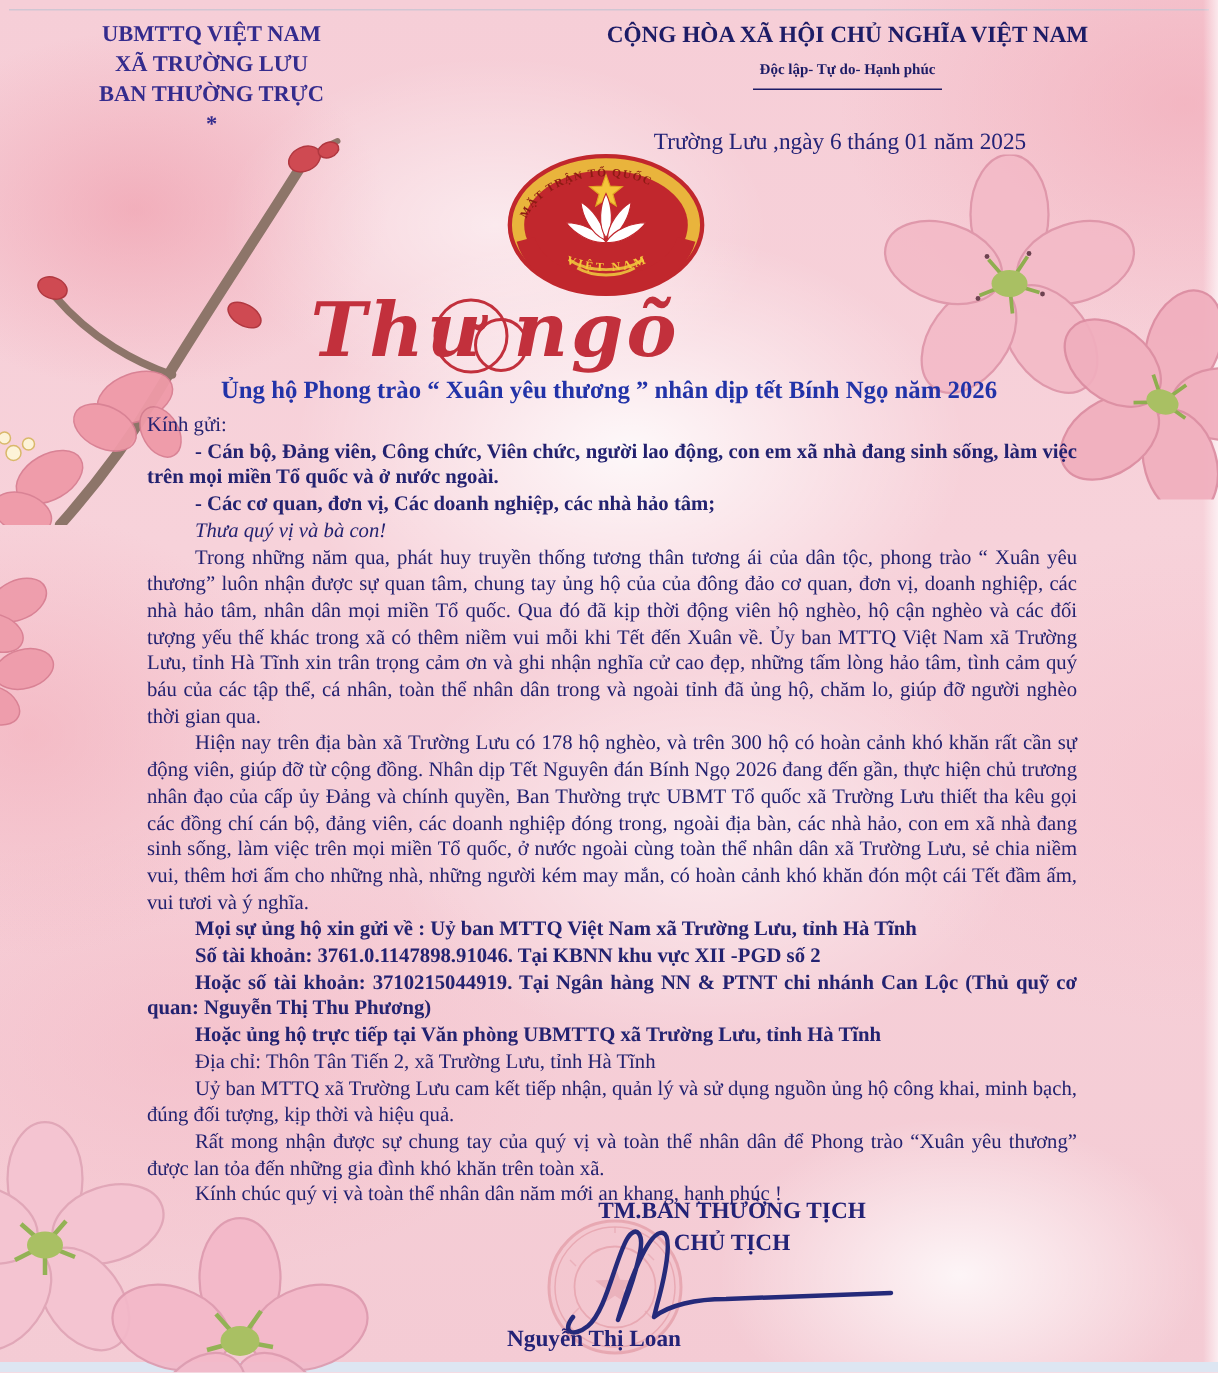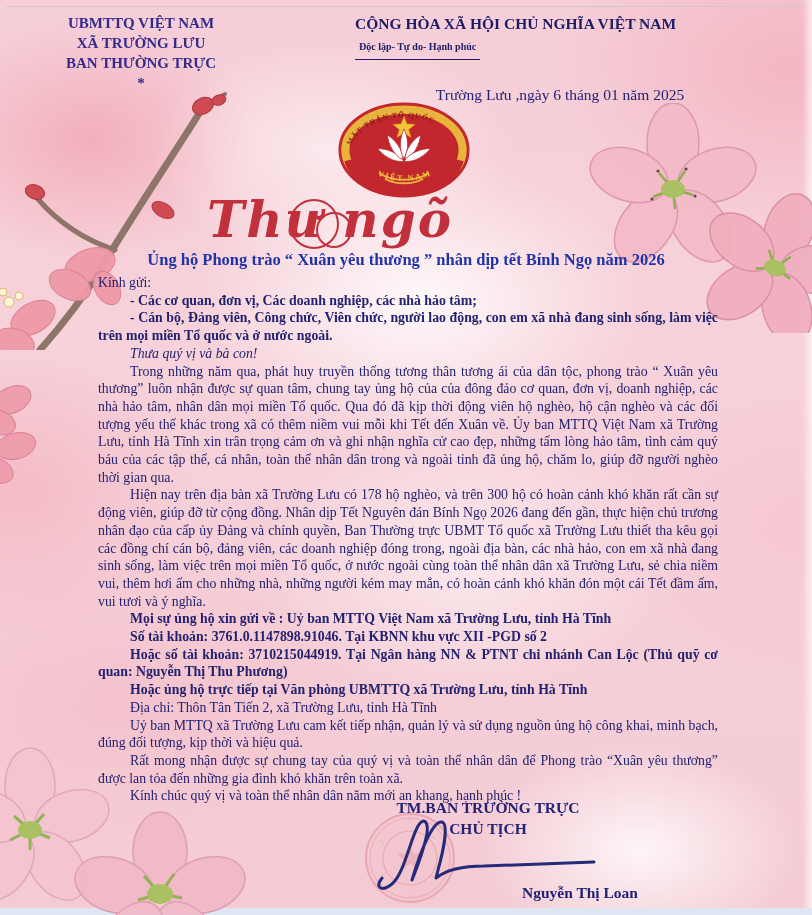--- a/index.html
+++ b/index.html
@@ -19,21 +19,21 @@
       radial-gradient(ellipse 340px 200px at 120px 700px, rgba(244,184,196,.5), rgba(244,184,196,0) 75%),
       linear-gradient(180deg,#f6ced7 0%,#f7d2da 40%,#f4cbd4 100%);
   }
   .abs{position:absolute;}
   .hairline-top{left:6px;right:6px;top:6px;height:1px;background:#c9c4d2;opacity:.85;}
   .strip-bottom{left:0;right:0;bottom:0;height:7px;background:#dde6f2;}
   .edge-right{top:0;bottom:0;right:0;width:10px;background:linear-gradient(90deg,rgba(255,255,255,0),rgba(255,255,255,.65));}
 
   .hdr-left{left:18px;top:13px;width:246px;text-align:center;color:#342b8d;font-weight:bold;
             font-size:15px;line-height:20px;z-index:6;}
-  .hdr-right{left:355px;top:13px;width:450px;color:#1d1c66;font-weight:bold;
+  .hdr-right{left:340px;top:13px;width:450px;text-align:center;color:#1d1c66;font-weight:bold;
              font-size:15.5px;line-height:21px;z-index:6;}
   .hdr-right .motto{display:inline-block;border-bottom:1.5px solid #1d1c66;padding:0 4px 2px 4px;font-size:10px;}
   .dateline{left:360px;top:86px;width:400px;text-align:center;color:#232276;
             font-size:15.5px;z-index:6;}
 
   .emblem{left:337px;top:101px;z-index:6;}
   .title-flourish{left:284px;top:198px;z-index:6;}
   .title{left:0;top:190px;width:660px;text-align:center;z-index:7;
          font-family:"DejaVu Serif",serif;font-style:italic;font-weight:bold;
          font-size:50px;color:#c2303c;letter-spacing:2px;}
@@ -42,21 +42,21 @@
 
   .body-text{left:98px;top:274px;width:620px;color:#232270;font-size:13.8px;line-height:17.7px;
              text-align:justify;z-index:6;}
   .body-text p{margin:0;}
   .ind{text-indent:32px;}
   .b{font-weight:bold;}
   .i{font-style:italic;}
 
   .sign-head{left:338px;top:797px;width:300px;text-align:center;font-weight:bold;color:#232276;
              font-size:15.5px;line-height:21px;z-index:8;}
-  .sign-name{left:338px;top:884px;width:300px;text-align:right;font-weight:bold;color:#232276;
+  .sign-name{left:338px;top:884px;width:300px;text-align:left;font-weight:bold;color:#232276;
              font-size:15.5px;z-index:8;}
   .seal{left:362px;top:810px;z-index:5;opacity:.55;}
   .signature{left:346px;top:812px;z-index:7;}
   .flower{z-index:2;pointer-events:none;}
   .flower-front{z-index:3;pointer-events:none;}
 </style>
 </head>
 <body>
 
 <div class="page">
@@ -210,37 +210,37 @@
 
   <svg class="abs title-flourish" width="80" height="56" viewBox="0 0 80 56">
     <circle cx="30" cy="26" r="24" fill="none" stroke="#c2303c" stroke-width="2"></circle>
     <circle cx="50" cy="32" r="17" fill="none" stroke="#c2303c" stroke-width="2"></circle>
   </svg>
   <div class="abs title">Thư ngõ</div>
   <div class="abs subtitle">Ủng hộ Phong trào “ Xuân yêu thương ” nhân dịp tết Bính Ngọ năm 2026</div>
 
   <div class="abs body-text">
     <p>Kính gửi:</p>
+    <p class="ind b">- Cán bộ, Đảng viên, Công chức, Viên chức, người lao động, con em xã nhà đang sinh sống, làm việc trên mọi miền Tổ quốc và ở nước ngoài.</p>
     <p class="ind b">- Các cơ quan, đơn vị, Các doanh nghiệp, các nhà hảo tâm;</p>
-    <p class="ind b">- Cán bộ, Đảng viên, Công chức, Viên chức, người lao động, con em xã nhà đang sinh sống, làm việc trên mọi miền Tổ quốc và ở nước ngoài.</p>
     <p class="ind i">Thưa quý vị và bà con!</p>
     <p class="ind">Trong những năm qua, phát huy truyền thống tương thân tương ái của dân tộc, phong trào “ Xuân yêu thương” luôn nhận được sự quan tâm, chung tay ủng hộ của của đông đảo cơ quan, đơn vị, doanh nghiệp, các nhà hảo tâm, nhân dân mọi miền Tổ quốc. Qua đó đã kịp thời động viên hộ nghèo, hộ cận nghèo và các đối tượng yếu thế khác trong xã có thêm niềm vui mỗi khi Tết đến Xuân về. Ủy ban MTTQ Việt Nam xã Trường Lưu, tỉnh Hà Tĩnh xin trân trọng cảm ơn và ghi nhận nghĩa cử cao đẹp, những tấm lòng hảo tâm, tình cảm quý báu của các tập thể, cá nhân, toàn thể nhân dân trong và ngoài tỉnh đã ủng hộ, chăm lo, giúp đỡ người nghèo thời gian qua.</p>
     <p class="ind">Hiện nay trên địa bàn xã Trường Lưu có 178 hộ nghèo, và trên 300 hộ có hoàn cảnh khó khăn rất cần sự động viên, giúp đỡ từ cộng đồng. Nhân dịp Tết Nguyên đán Bính Ngọ 2026 đang đến gần, thực hiện chủ trương nhân đạo của cấp ủy Đảng và chính quyền, Ban Thường trực UBMT Tổ quốc xã Trường Lưu thiết tha kêu gọi các đồng chí cán bộ, đảng viên, các doanh nghiệp đóng trong, ngoài địa bàn, các nhà hảo, con em xã nhà đang sinh sống, làm việc trên mọi miền Tổ quốc, ở nước ngoài cùng toàn thể nhân dân xã Trường Lưu, sẻ chia niềm vui, thêm hơi ấm cho những nhà, những người kém may mắn, có hoàn cảnh khó khăn đón một cái Tết đầm ấm, vui tươi và ý nghĩa.</p>
     <p class="ind b">Mọi sự ủng hộ  xin gửi về : Uỷ ban MTTQ Việt Nam xã Trường Lưu, tỉnh Hà Tĩnh</p>
     <p class="ind b">Số tài khoản: 3761.0.1147898.91046. Tại KBNN khu vực XII -PGD số 2</p>
     <p class="ind b">Hoặc số tài khoản: 3710215044919. Tại Ngân hàng NN &amp; PTNT chi nhánh Can Lộc  (Thủ quỹ  cơ quan: Nguyễn Thị Thu Phương)</p>
     <p class="ind b">Hoặc ủng hộ trực tiếp tại Văn phòng UBMTTQ xã Trường Lưu, tỉnh Hà Tĩnh</p>
     <p class="ind">Địa chỉ: Thôn Tân Tiến 2, xã Trường Lưu, tỉnh Hà Tĩnh</p>
     <p class="ind">Uỷ ban MTTQ xã Trường Lưu cam kết tiếp nhận, quản lý và sử dụng nguồn ủng hộ công khai, minh bạch, đúng đối tượng, kịp thời và hiệu quả.</p>
     <p class="ind">Rất mong nhận được sự chung tay của quý vị và toàn thể nhân dân để Phong trào “Xuân yêu thương” được lan tỏa đến những gia đình khó khăn trên toàn xã.</p>
     <p class="ind">Kính chúc quý vị và toàn thể nhân dân năm mới an khang, hạnh phúc !</p>
   </div>
 
   <div class="abs sign-head">
-    <div>TM.BAN TRƯỜNG TRỰC</div>
+    <div>TM.BAN THƯỜNG TỊCH</div>
     <div>CHỦ TỊCH</div>
   </div>
 
   <svg class="abs seal" width="96" height="96" viewBox="0 0 96 96">
     <circle cx="48" cy="48" r="44" fill="none" stroke="#dd8b96" stroke-width="2"></circle>
     <circle cx="48" cy="48" r="40" fill="none" stroke="#dd8b96" stroke-width="1"></circle>
     <circle cx="48" cy="48" r="27" fill="none" stroke="#dd8b96" stroke-width="1.2"></circle>
     <circle cx="48" cy="48" r="44" fill="#e79aa4" opacity=".18"></circle>
     <g transform="translate(48,48)" fill="#d98390">
       <polygon points="0,-14 3.4,-4.8 13.3,-4.3 5.6,1.9 8.2,11.3 0,5.8 -8.2,11.3 -5.6,1.9 -13.3,-4.3 -3.4,-4.8" opacity=".6"></polygon>

